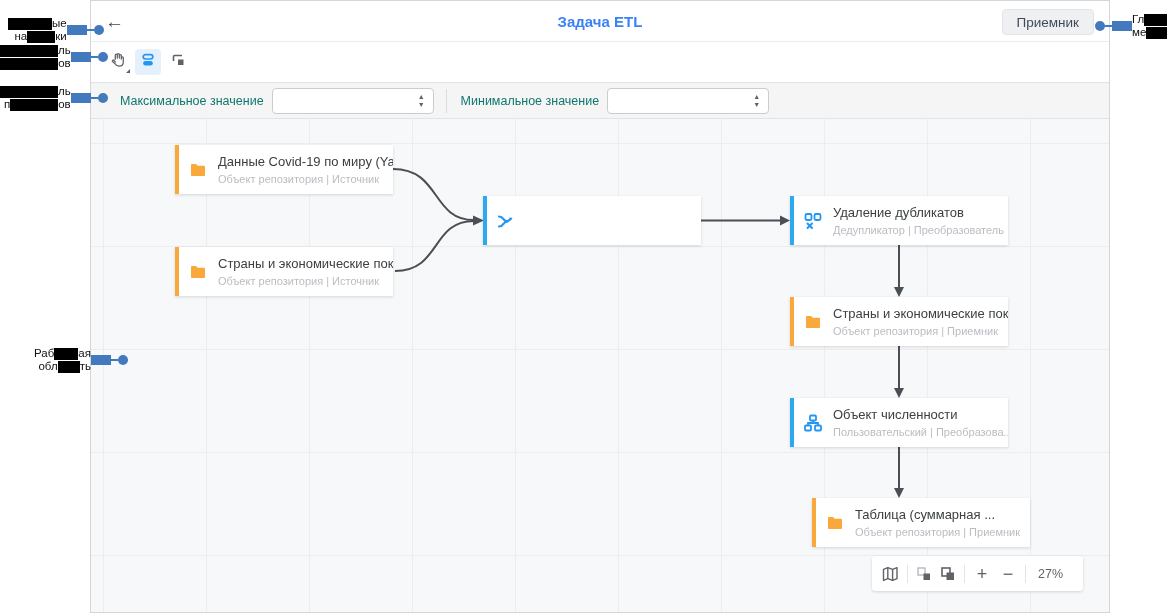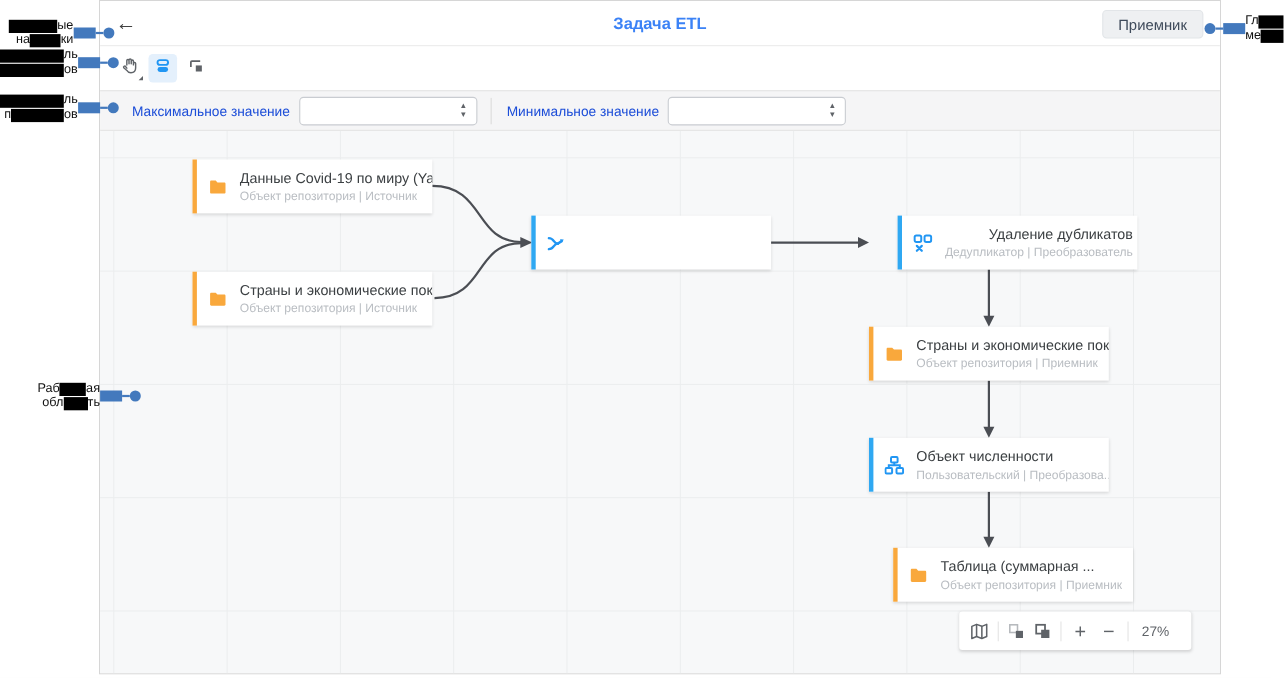--- a/index.html
+++ b/index.html
@@ -24,21 +24,21 @@
   .tbar{height:40px;display:flex;align-items:center;padding-left:14px;background:#fff;}
   .tool{width:26px;height:26px;display:flex;align-items:center;justify-content:center;
         border-radius:4px;color:#5f6368;cursor:pointer;position:relative;margin-right:4px;}
   .tool.active{background:#e4f0fc;color:#2196f3;}
   .tool .caret{position:absolute;right:1px;bottom:2px;width:0;height:0;
         border-left:4px solid transparent;border-bottom:4px solid #5f6368;}
 
   
   .params{height:37px;background:#f5f5f6;border-top:1px solid #e3e3e3;border-bottom:1px solid #e3e3e3;
         display:flex;align-items:center;}
-  .p-label{font-size:12.5px;color:#1d4ed8;white-space:nowrap;}
+  .p-label{font-size:12.5px;color:#0f766e;white-space:nowrap;}
   .p-label.max{margin-left:29px;}
   .p-select{position:relative;width:162px;height:26px;background:#fff;border:1px solid #c9ccd1;
         border-radius:4px;margin-left:8px;cursor:pointer;}
   .spin{position:absolute;right:8px;top:4px;display:flex;flex-direction:column;align-items:center;color:#5f6368;}
   .spin span{font-size:7px;line-height:8px;}
   .p-div{width:1px;height:24px;background:#dcdcdc;margin:0 14px 0 12px;}
 
   
   .canvas{position:relative;height:493px;background:#f7f8f9;overflow:hidden;
       background-image:linear-gradient(#ebedee 1px,transparent 1px),
@@ -50,21 +50,21 @@
   .node{position:absolute;width:218px;height:49px;background:#fff;z-index:5;
       box-shadow:0 1px 3px rgba(0,0,0,.14);display:flex;align-items:center;padding-left:14px;cursor:pointer;}
   .node::before{content:"";position:absolute;left:0;top:0;bottom:0;width:4px;}
   .node.orange::before{background:#f9a83c;}
   .node.blue::before{background:#2fa8f2;}
   .n-icon{width:18px;height:18px;margin-right:11px;flex:0 0 auto;}
   .n-text{min-width:0;}
   .n-title{font-size:13px;color:#3c4043;white-space:nowrap;overflow:hidden;max-width:178px;}
   .n-sub{font-size:11px;color:#b9bdc2;margin-top:4px;white-space:nowrap;overflow:hidden;max-width:178px;}
   .n1{left:84px;top:26px;}  .n2{left:84px;top:128px;}
-  .n3{left:392px;top:77px;} .n4{left:725px;top:77px;text-align:right;}
+  .n3{left:392px;top:77px;} .n4{left:699px;top:77px;}
   .n5{left:699px;top:178px;}.n6{left:699px;top:279px;}
   .n7{left:699px;top:379px;margin-left:22px;}
 
   
   .zbar{position:absolute;left:781px;top:437px;width:211px;height:35px;background:#fff;z-index:10;
       border-radius:3px;box-shadow:0 1px 3px rgba(0,0,0,.15);display:flex;align-items:center;
       padding:0 10px;gap:8px;color:#5f6368;}
   .zdiv{width:1px;height:18px;background:#e4e4e4;}
   .zbtn{display:flex;align-items:center;justify-content:center;cursor:pointer;color:#5f6368;}
   .zpm{font-size:18px;line-height:1;width:18px;text-align:center;}

